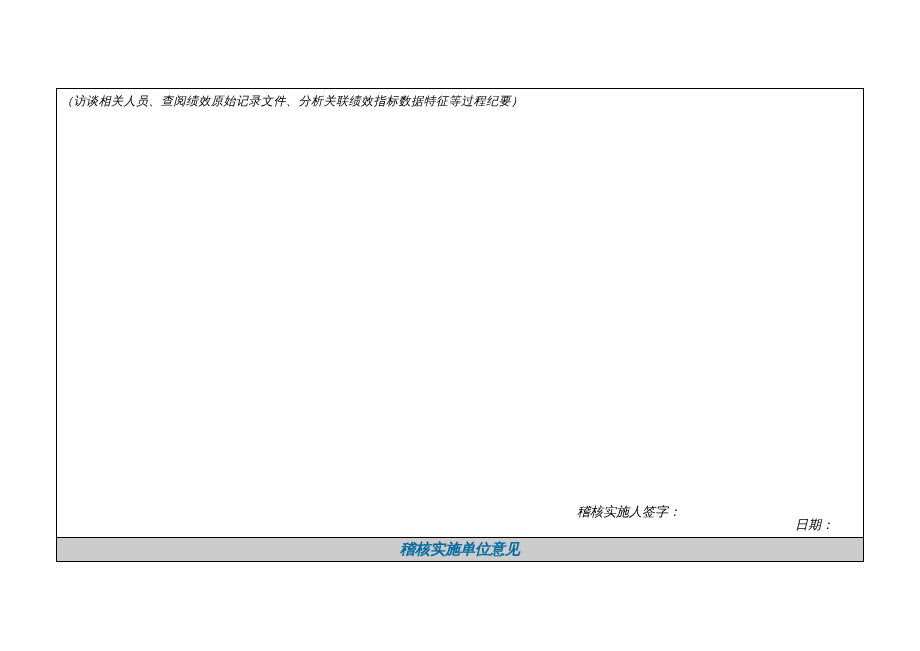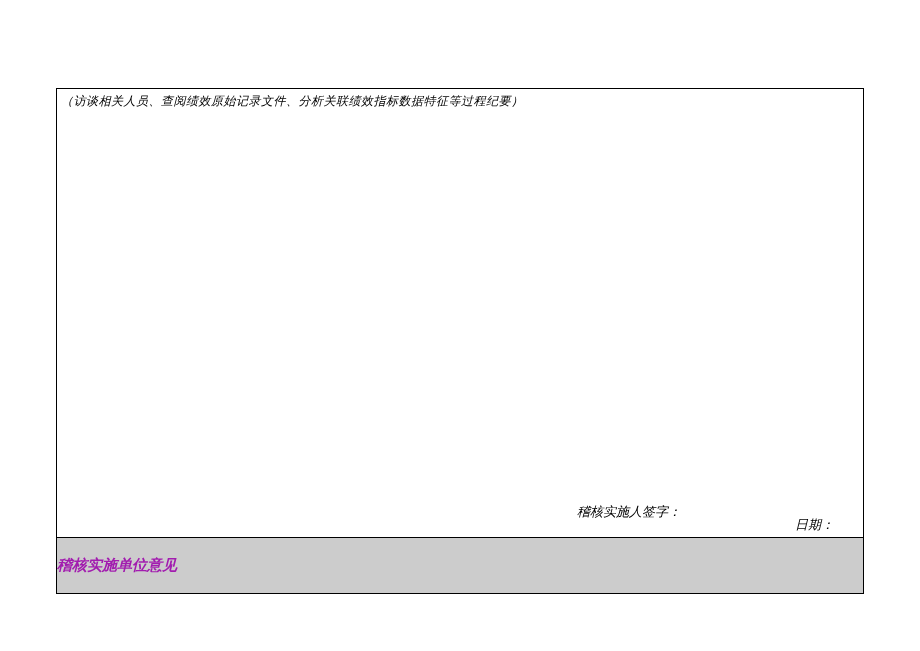--- a/index.html
+++ b/index.html
@@ -68,26 +68,27 @@
       bottom: 0;
       margin-left: 24px;
     }
     .header-row {
       border: 1px solid #000000;
       height: 23px;
     }
     .header-cell {
       border: 1px solid #000000;
       background: #cccccc;
+      text-align: center;
       vertical-align: middle;
       font-size: 15px;
       font-weight: bold;
-      color: #a21caf;
+      color: #0369a1;
       height: 23px;
-      padding: 18px 0;
+      padding: 2px 0;
       font-family: "SimHei", "黑体", sans-serif;
     }
   </style>
 </head>
 <body>
 
 <div class="page-container">
   <table class="main-table">
     <tbody>
         <tr class="content-row">

